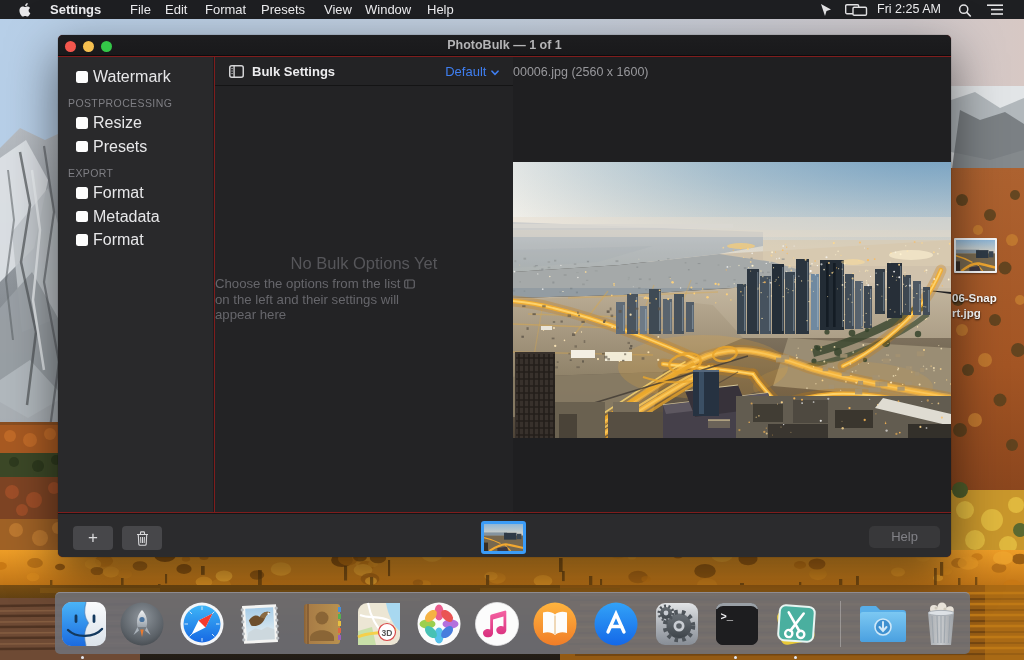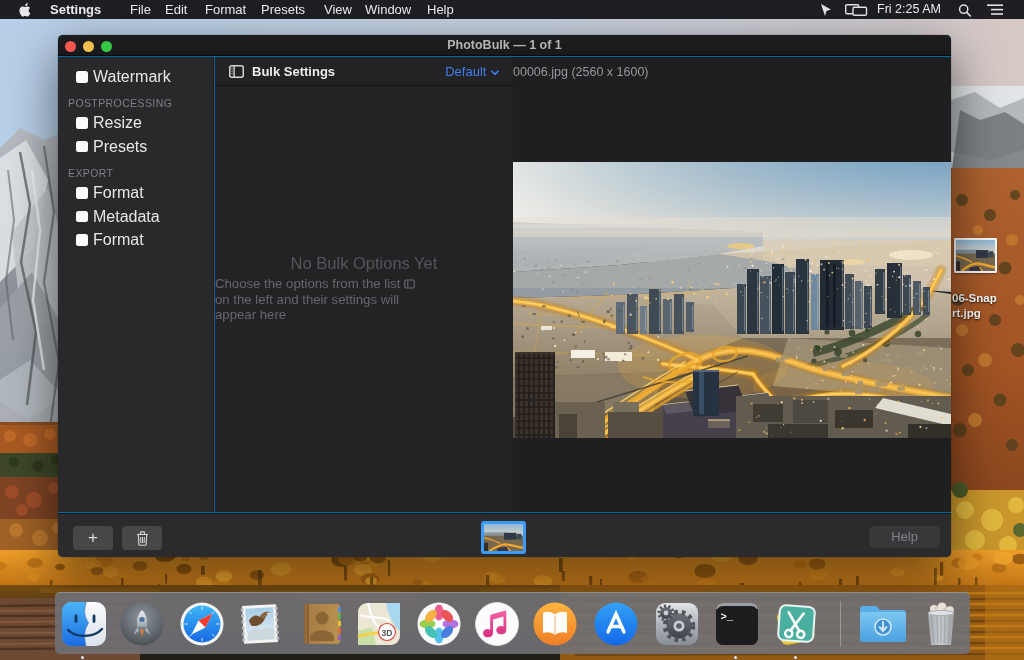--- a/index.html
+++ b/index.html
@@ -2,21 +2,21 @@
 <html><head><meta charset="utf-8">
 <style>
 *{margin:0;padding:0;box-sizing:border-box}
 html,body{width:1024px;height:660px;overflow:hidden}
 #screen{position:relative;width:1024px;height:660px;font-family:"Liberation Sans",sans-serif;overflow:hidden;background:#b6c8de}
 #wall{position:absolute;left:0;top:0}
 #menubar{position:absolute;left:0;top:0;width:1024px;height:19px;background:#1e1f22;color:#eeeef0;font-size:13px}
 .mi{position:absolute;top:0;line-height:19px;white-space:nowrap}
 #deskicon{position:absolute;left:954px;top:238px;width:43px;height:35px;background:#fff;border:2px solid #f4f6f8;border-radius:1px;box-shadow:0 1px 2px rgba(0,0,0,.4)}
 .desklabel{position:absolute;color:#fff;font-size:11.5px;font-weight:bold;text-shadow:0 1px 2px rgba(0,0,0,.85);line-height:15px}
-#win{position:absolute;left:58px;top:35px;width:893px;height:522px;border-radius:5px;overflow:hidden;box-shadow:0 18px 50px rgba(0,0,0,.55),0 0 1px rgba(0,0,0,.8);background:#0369a1}
+#win{position:absolute;left:58px;top:35px;width:893px;height:522px;border-radius:5px;overflow:hidden;box-shadow:0 18px 50px rgba(0,0,0,.55),0 0 1px rgba(0,0,0,.8);background:#7f1d1d}
 #titlebar{position:absolute;left:0;top:0;width:893px;height:21px;background:linear-gradient(#1d1d1f,#19191b);border-bottom:1px solid #0c0c0d}
 .tl{position:absolute;top:5.5px;width:11px;height:11px;border-radius:50%}
 #wtitle{position:absolute;left:0;width:893px;top:0;line-height:21px;text-align:center;color:#b4b4b6;font-size:12.5px;font-weight:bold}
 #sidebar{position:absolute;left:0;top:22px;width:156px;height:455px;background:#29292b;border-right:1px solid #1c1c1e}
 .cbrow{position:absolute;left:18px;height:12px}
 .cb{position:absolute;left:0;top:0;width:11.5px;height:11.5px;background:#fdfdfd;border-radius:2.5px}
 .cbt{position:absolute;left:17px;top:-1px;color:#e7e7e9;font-size:16px;line-height:14px;white-space:nowrap}
 .sect{position:absolute;left:10px;color:#7f7f84;font-size:10.5px;letter-spacing:.4px}
 #midpanel{position:absolute;left:157px;top:22px;width:298px;height:455px;background:#232325}
 #midhead{position:absolute;left:0;top:0;width:298px;height:29px;border-bottom:1px solid #141415}

